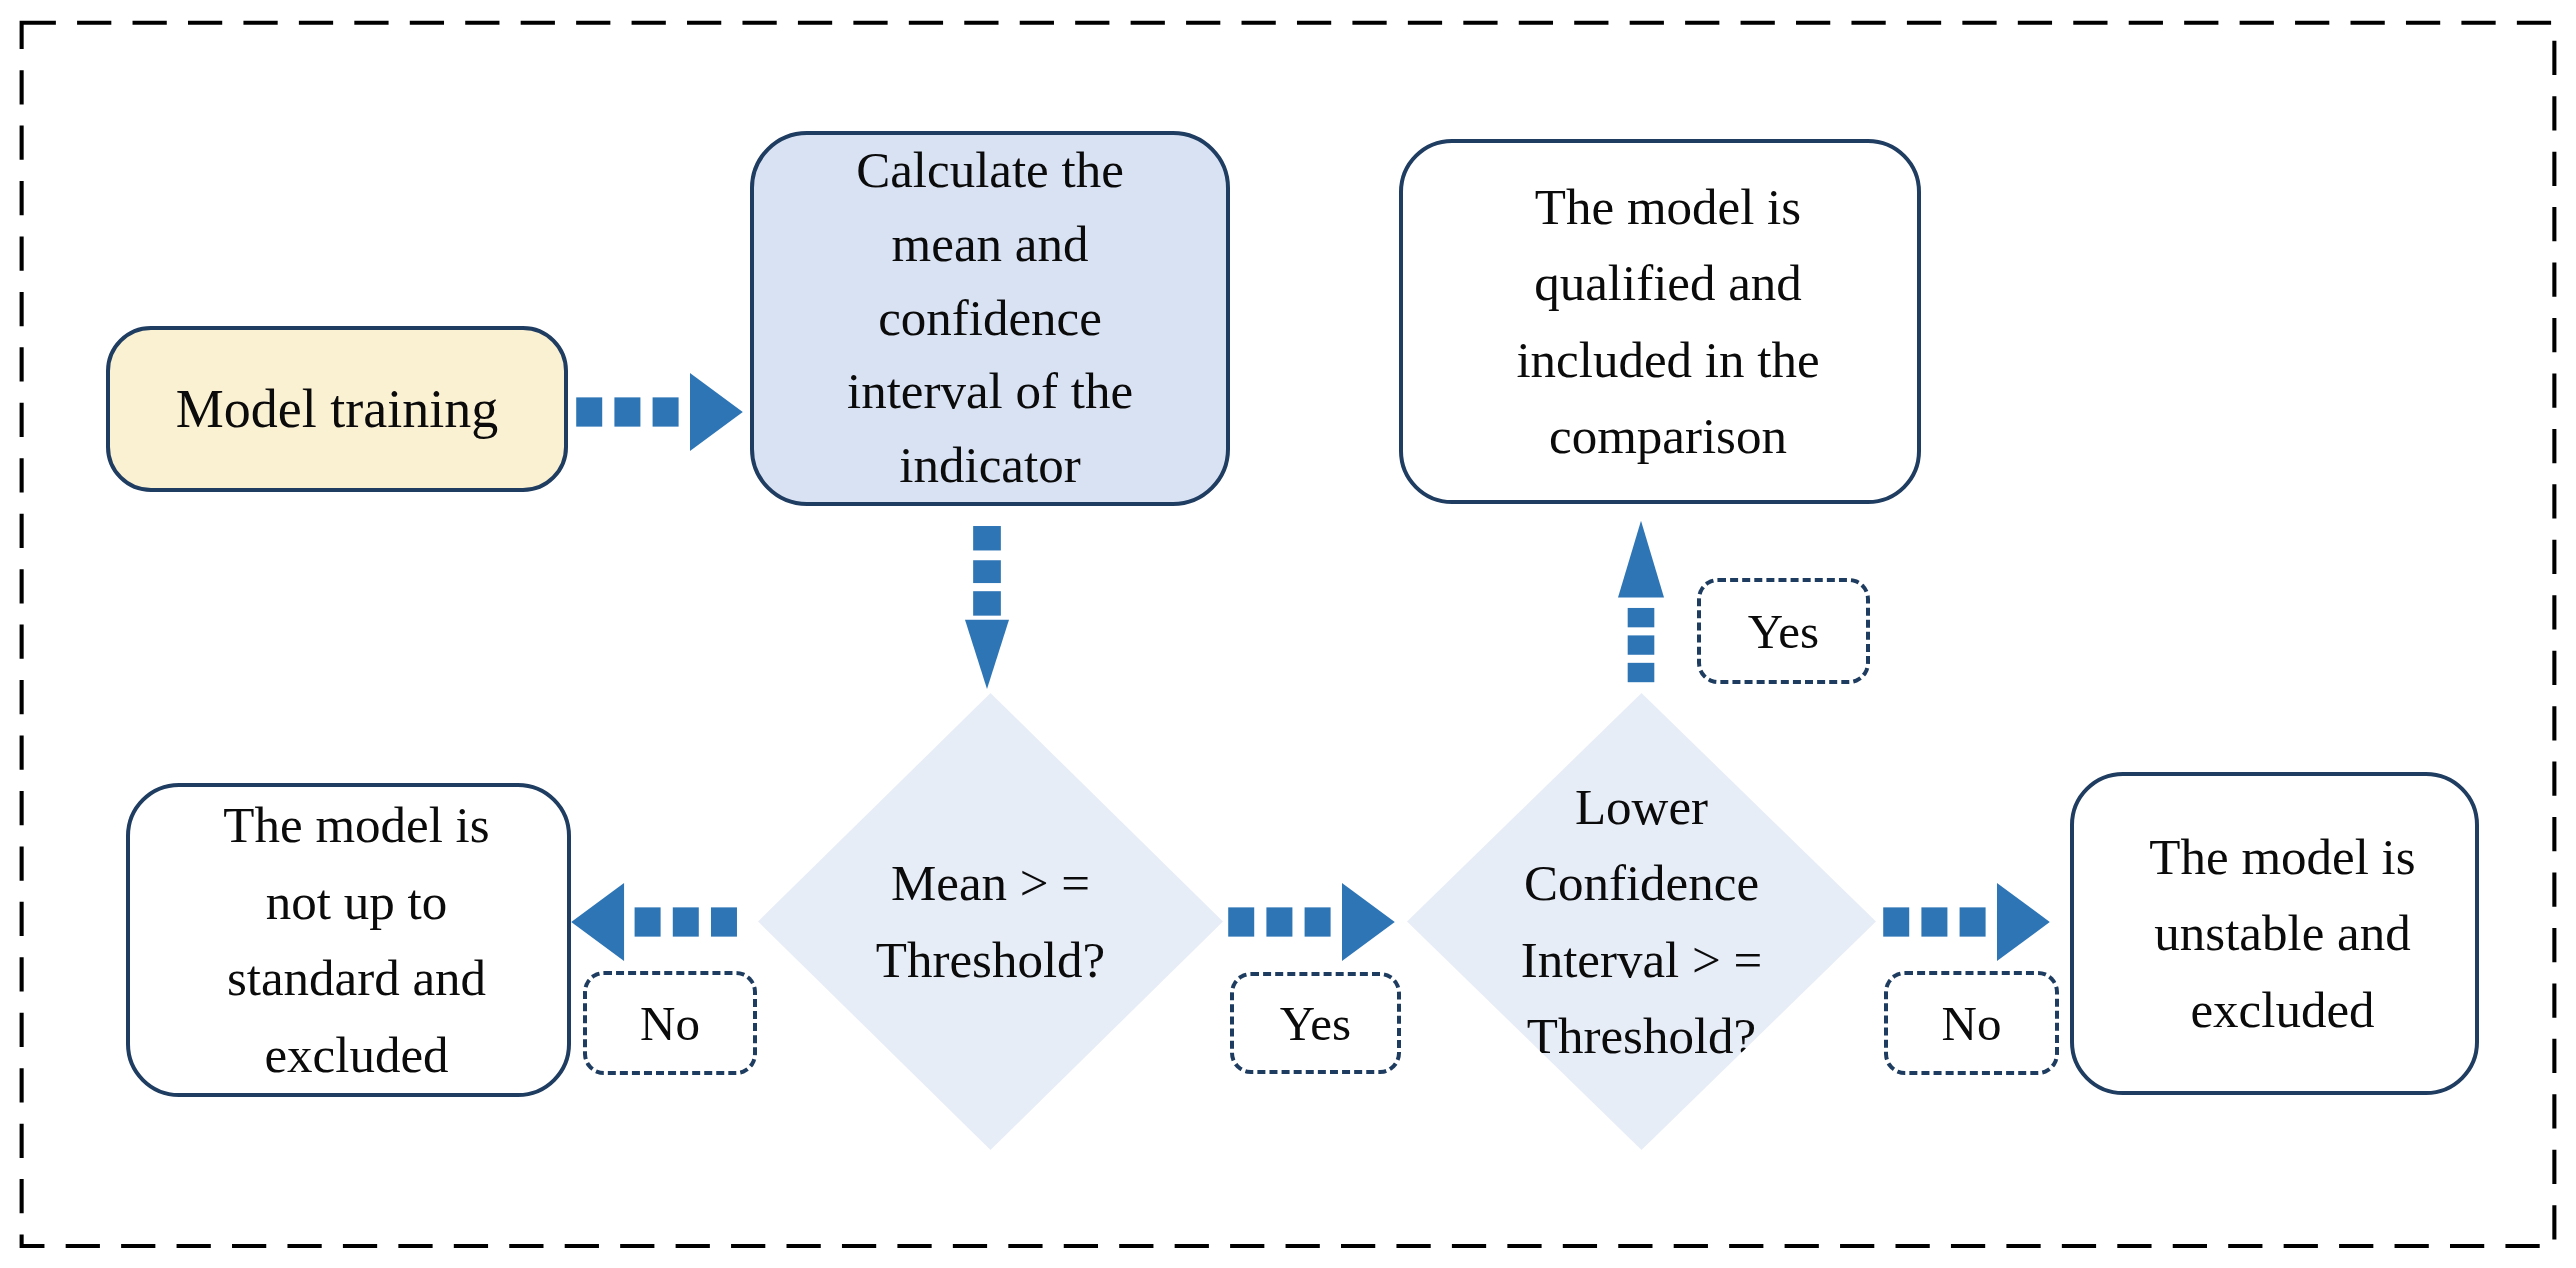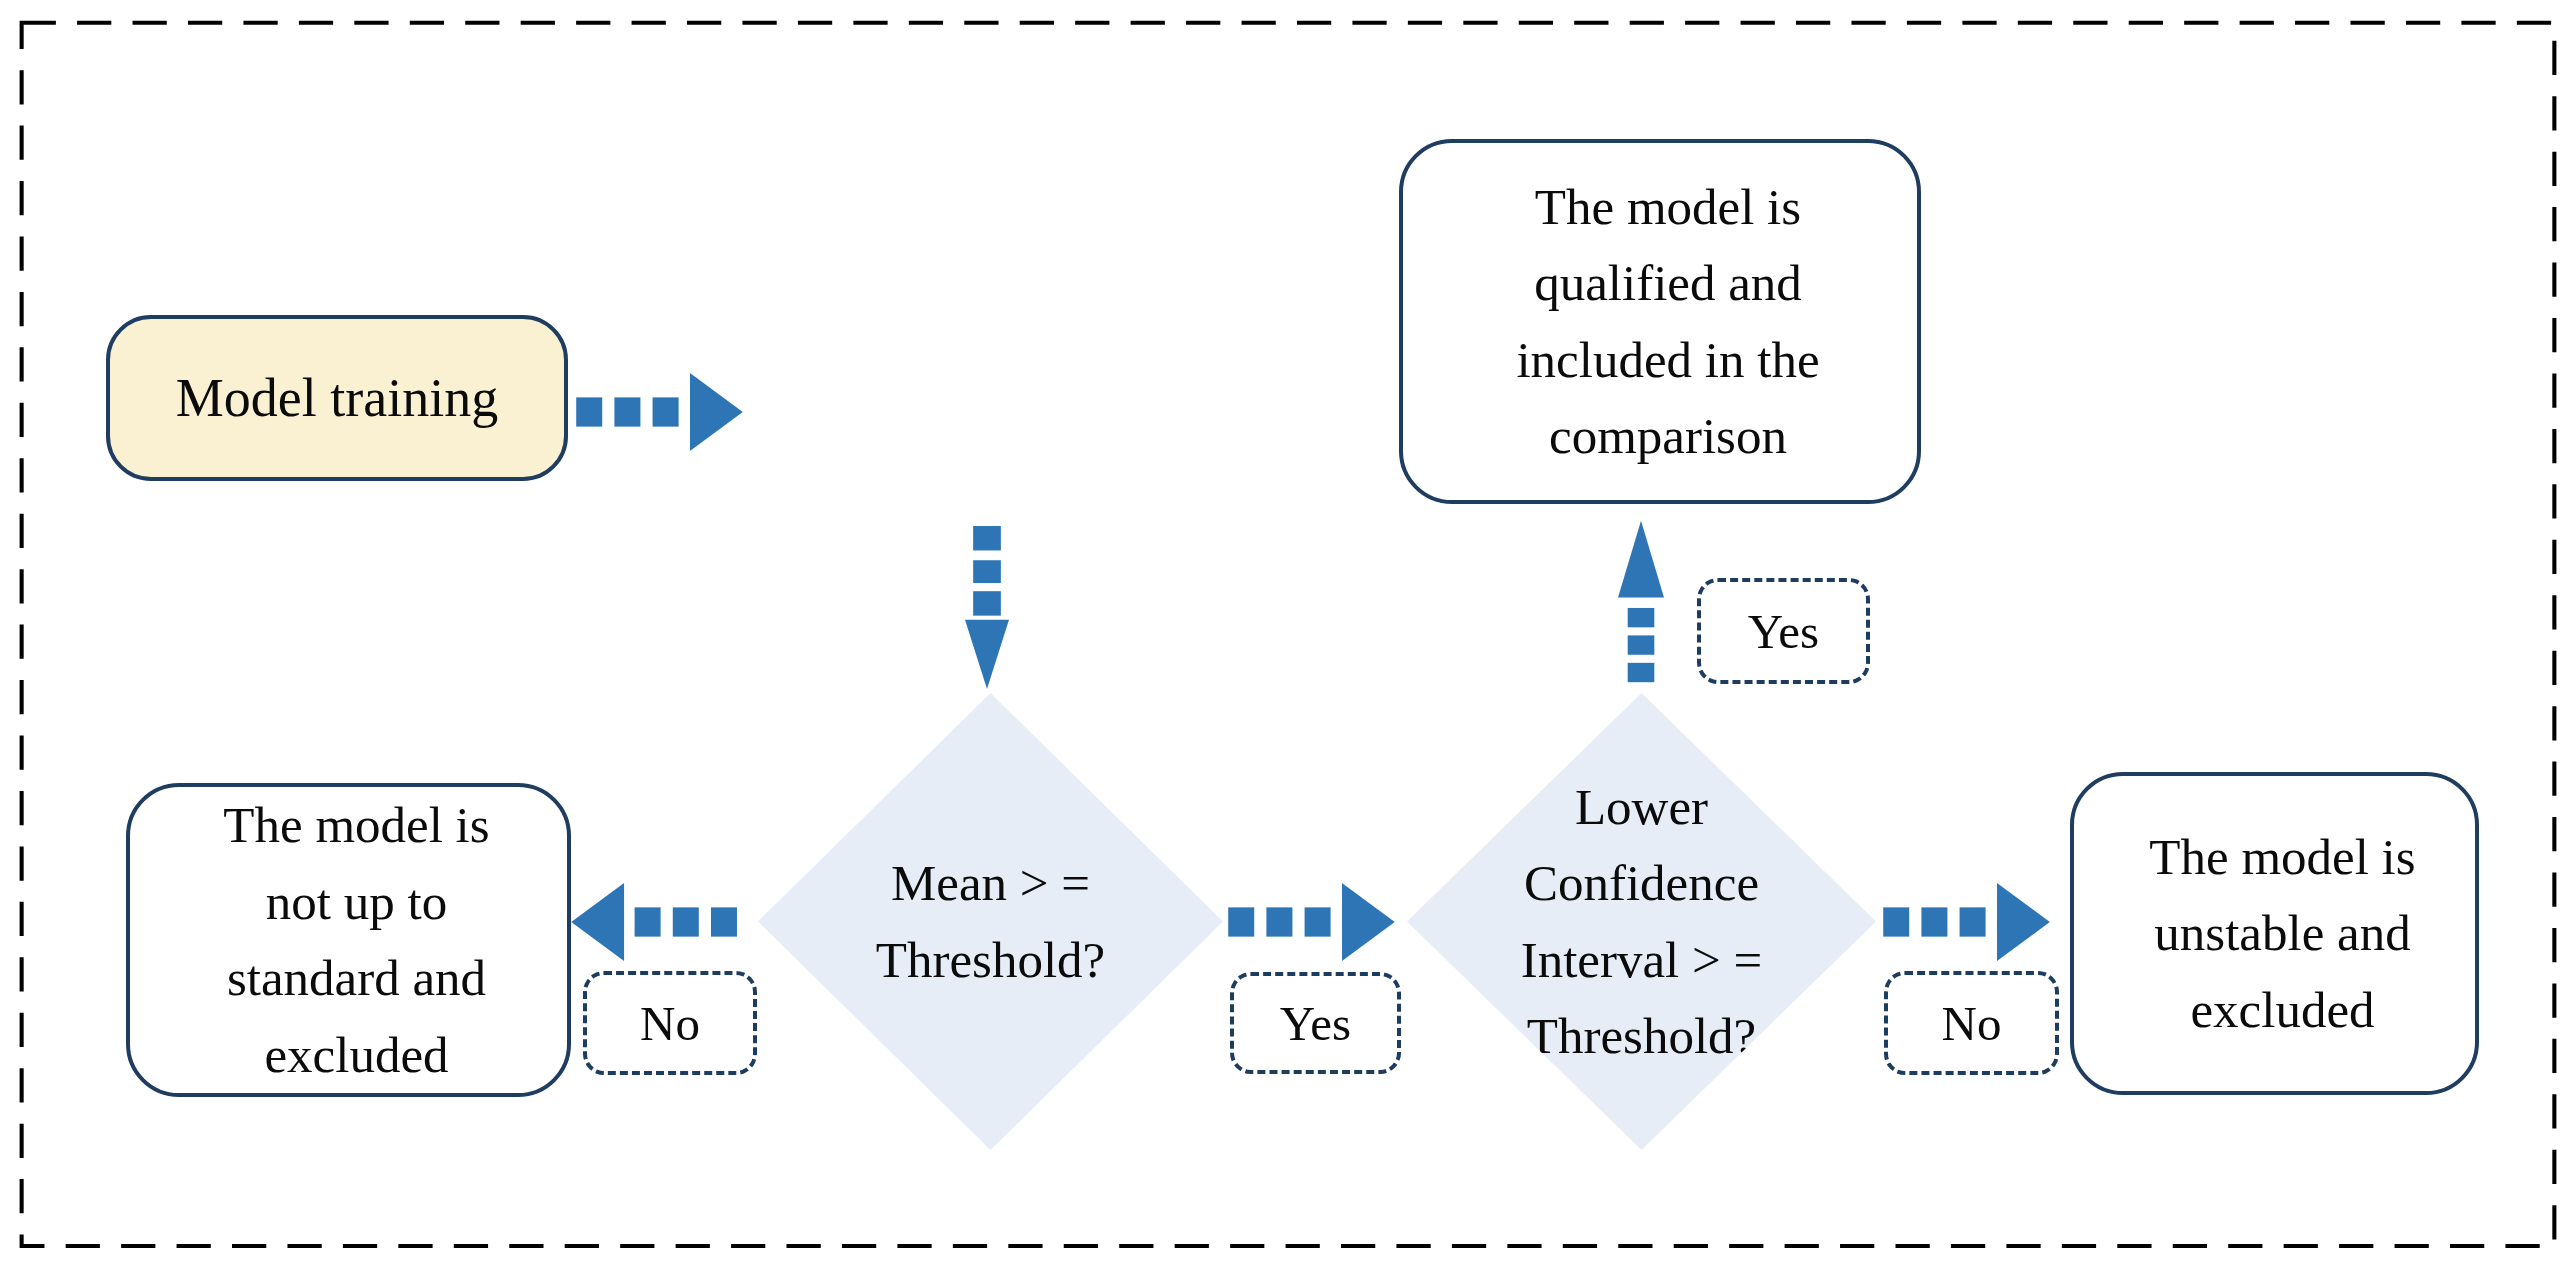--- a/index.html
+++ b/index.html
@@ -63,31 +63,38 @@
 </style>
 </head>
 <body>
 
 <div class="canvas">
 
   <svg class="frame-svg" width="2576" height="1268" viewBox="0 0 3158 1555">
     <rect x="26" y="28" width="3106" height="1500"></rect>
   </svg>
 
-  <div class="node start" style="left:106px; top:315px; width:462px; height:166px;">
+  <div class="node start" style="left:106px; top:326px; width:462px; height:166px;">
     <span class="txt">Model training</span>
   </div>
 
   <svg class="arrow" style="left:576px; top:373px;" width="167" height="78" viewBox="0 0 205 96">
     <rect x="0" y="30" width="32" height="36"></rect>
     <rect x="47" y="30" width="32" height="36"></rect>
     <rect x="94" y="30" width="32" height="36"></rect>
     <polygon points="140,0 205,48 140,96"></polygon>
   </svg>
 
+  <div class="node process" style="left:750px; top:131px; width:480px; height:375px;">
+    <span class="txt">Calculate the
+mean and
+confidence
+interval of the
+indicator</span>
+  </div>
 
   <svg class="arrow" style="left:965px; top:526px;" width="44" height="163" viewBox="0 0 54 200">
     <rect x="10" y="0" width="34" height="30"></rect>
     <rect x="10" y="42" width="34" height="28"></rect>
     <rect x="10" y="80" width="34" height="30"></rect>
     <polygon points="0,115 54,115 27,200"></polygon>
   </svg>
 
   <div class="node terminal" style="left:1399px; top:139px; width:522px; height:365px;">
     <span class="txt">The model is

